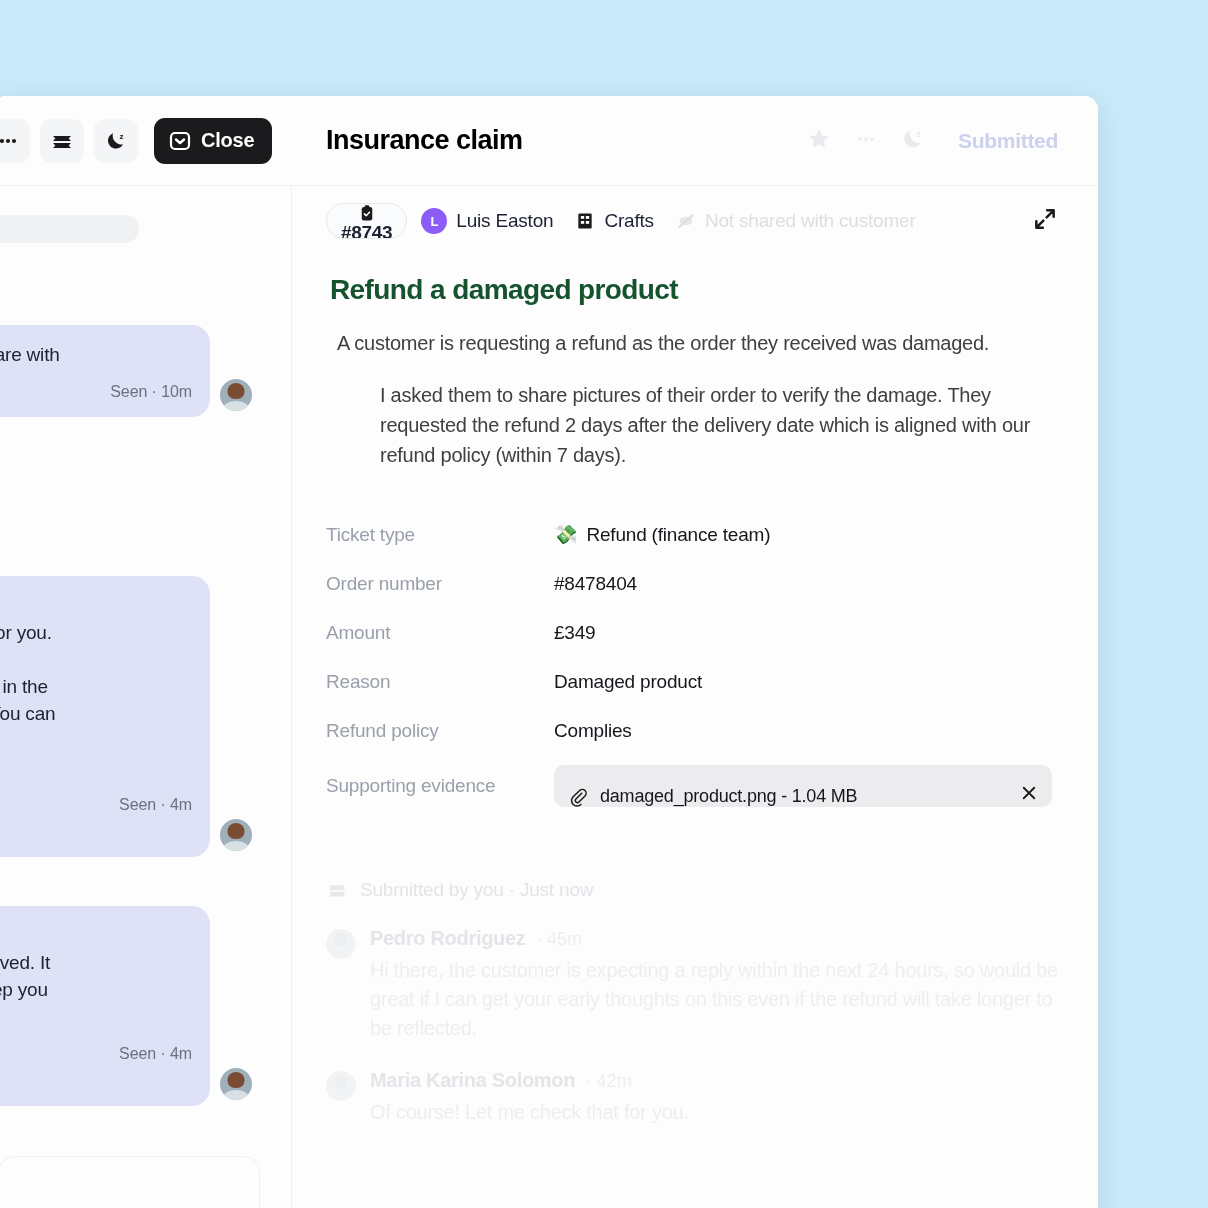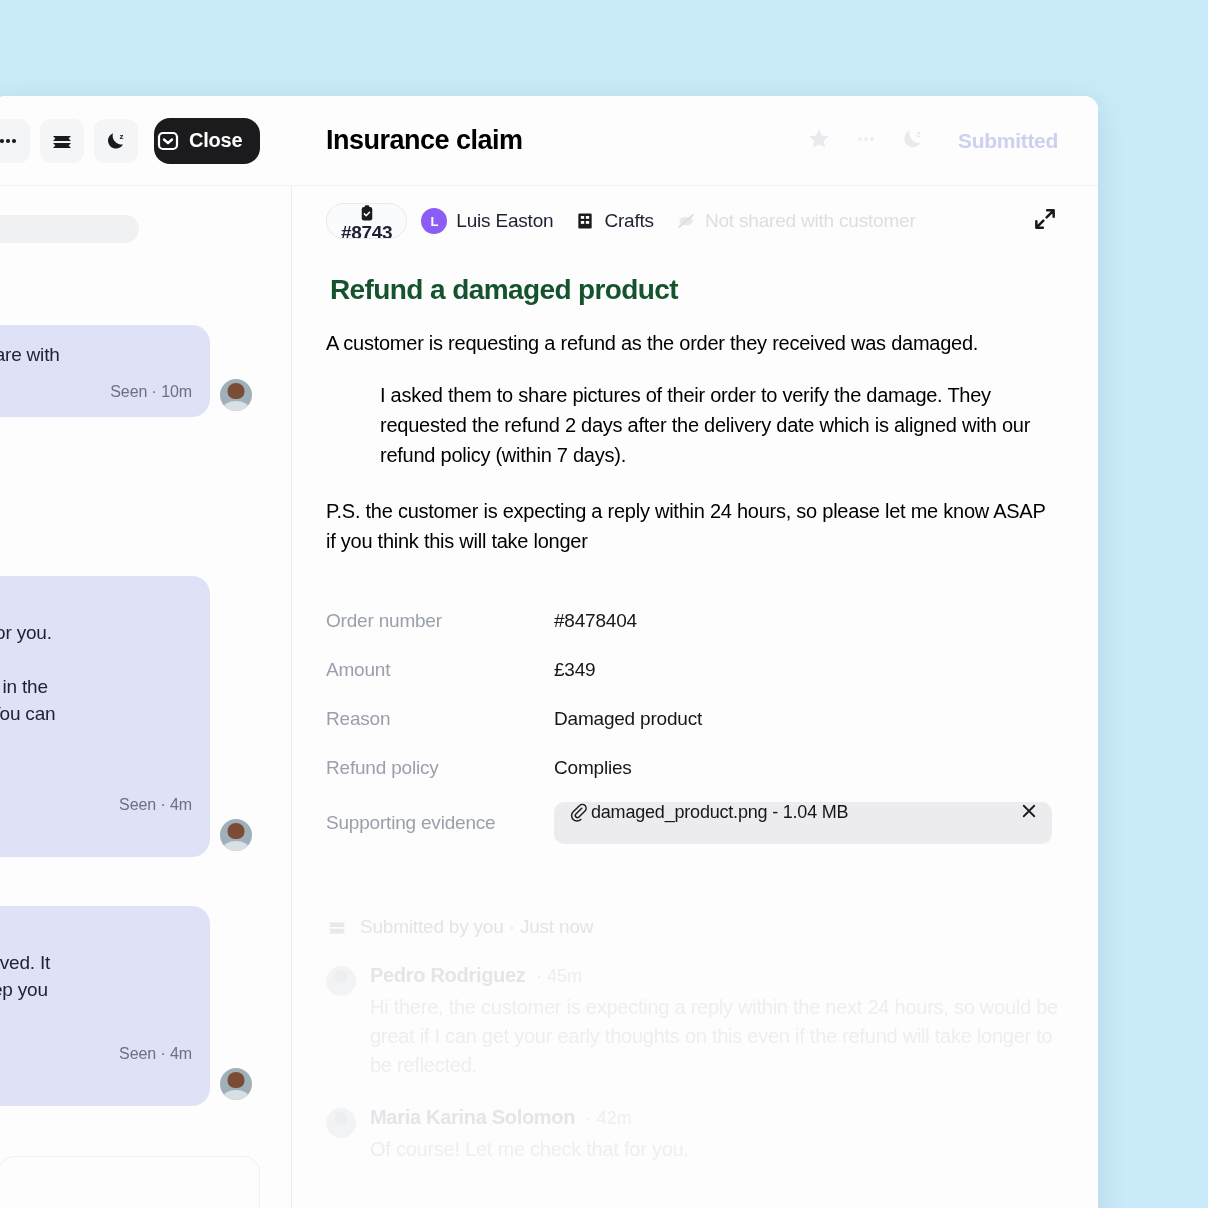--- a/index.html
+++ b/index.html
@@ -42,22 +42,22 @@
     border-radius: 11px;
     background: #f4f5f6;
     display: flex; align-items: center; justify-content: center;
     flex: 0 0 auto;
     cursor: pointer;
   }
   .icon-btn:first-child { margin-left: -6px; }
   .close-btn {
     display: flex; align-items: center; gap: 9px;
     background: #1b1b1d; color: #fff;
-    height: 46px; padding: 0 18px 0 2px;
-    border-radius: 16px; cursor: pointer;
+    height: 46px; padding: 0 18px 0 14px;
+    border-radius: 11px; cursor: pointer;
     font-size: 20px; font-weight: 700; letter-spacing: -.2px;
     margin-left: 6px;
   }
 
   
   .thread { position: absolute; left: 0; top: 90px; right: 1px; bottom: 0; }
   .msg-row { position: absolute; display: flex; align-items: flex-end; }
   .bubble {
     border-radius: 18px;
     padding: 16px 18px 12px 18px;
@@ -134,31 +134,31 @@
     display: flex; align-items: center; justify-content: center;
   }
   .muted-meta { color: #dcdee2; display:flex; align-items:center; gap:9px; font-size:19px; letter-spacing:-.2px;}
   .expand-btn { position: absolute; right: 0; cursor: pointer; }
 
   .doc-h1 {
     font-size: 28px; font-weight: 700; color: #14532d;
     letter-spacing: -.6px; margin: 18px 0 22px 4px;
   }
   .para {
-    font-size: 20px; line-height: 30px; color: #000000;
-    letter-spacing: -.25px; margin: 0 0 22px 0;
+    font-size: 20px; line-height: 30px; color: #404040;
+    letter-spacing: -.25px; margin: 0 0 22px 11px;
   }
   .para.indent { margin-left: 54px; margin-bottom: 26px; }
 
   .fields { margin-top: 40px; }
   .field-row { display: flex; align-items: center; min-height: 49px; }
   .field-label { width: 228px; font-size: 19px; color: #9aa0ab; letter-spacing: -.2px; }
   .field-value { font-size: 19px; color: #15171c; letter-spacing: -.2px; display: flex; align-items: center; gap: 9px; }
   .attach-chip {
-    display: flex; align-items: flex-start; gap: 3px;
+    display: flex; align-items: flex-end; gap: 12px;
     background: #ececee; border-radius: 10px;
     height: 42px; width: 498px; padding: 0 14px;
     font-size: 18px; color: #15171c; letter-spacing: -.2px;
   }
   .attach-chip .chip-name { flex: 1; }
 
   
   .activity { margin-top: 62px; opacity: 1; }
   .act-sys { display: flex; align-items: center; gap: 12px; color: #e2e4e8; font-size: 19px; letter-spacing:-.2px; }
   .comment { display: flex; gap: 14px; margin-top: 26px; }
@@ -327,24 +327,30 @@
             <svg width="26" height="26" viewBox="0 0 24 24">
               <path d="M14 4h6v6M20 4l-6.5 6.5M10 20H4v-6M4 20l6.5-6.5" fill="none" stroke="#1b1b1d" stroke-width="2.3" stroke-linecap="round" stroke-linejoin="round"></path>
             </svg>
           </span>
         </div>
 
         <h1 class="doc-h1">Refund a damaged product</h1>
 
         <p class="para">A customer is requesting a refund as the order they received was damaged.</p>
         <p class="para indent">I asked them to share pictures of their order to verify the damage. They requested the refund 2 days after the delivery date which is aligned with our refund policy (within 7 days).</p>
-        <p class="para">P.S. the customer is expecting a reply within 24 hours, so please let me know ASAP if you think this will take longer</p>
 
         <div class="fields">
 
+          <div class="field-row">
+            <span class="field-label">Ticket type</span>
+            <span class="field-value">
+              <span>💸</span>
+              <span>Refund (finance team)</span>
+            </span>
+          </div>
 
           <div class="field-row">
             <span class="field-label">Order number</span>
             <span class="field-value">#8478404</span>
           </div>
 
           <div class="field-row">
             <span class="field-label">Amount</span>
             <span class="field-value">£349</span>
           </div>

